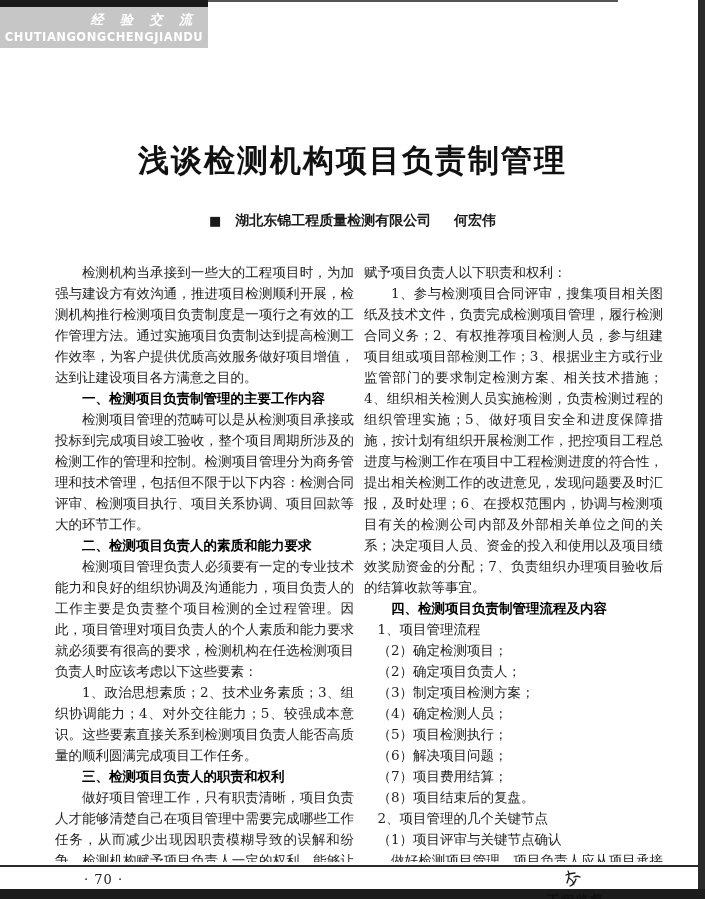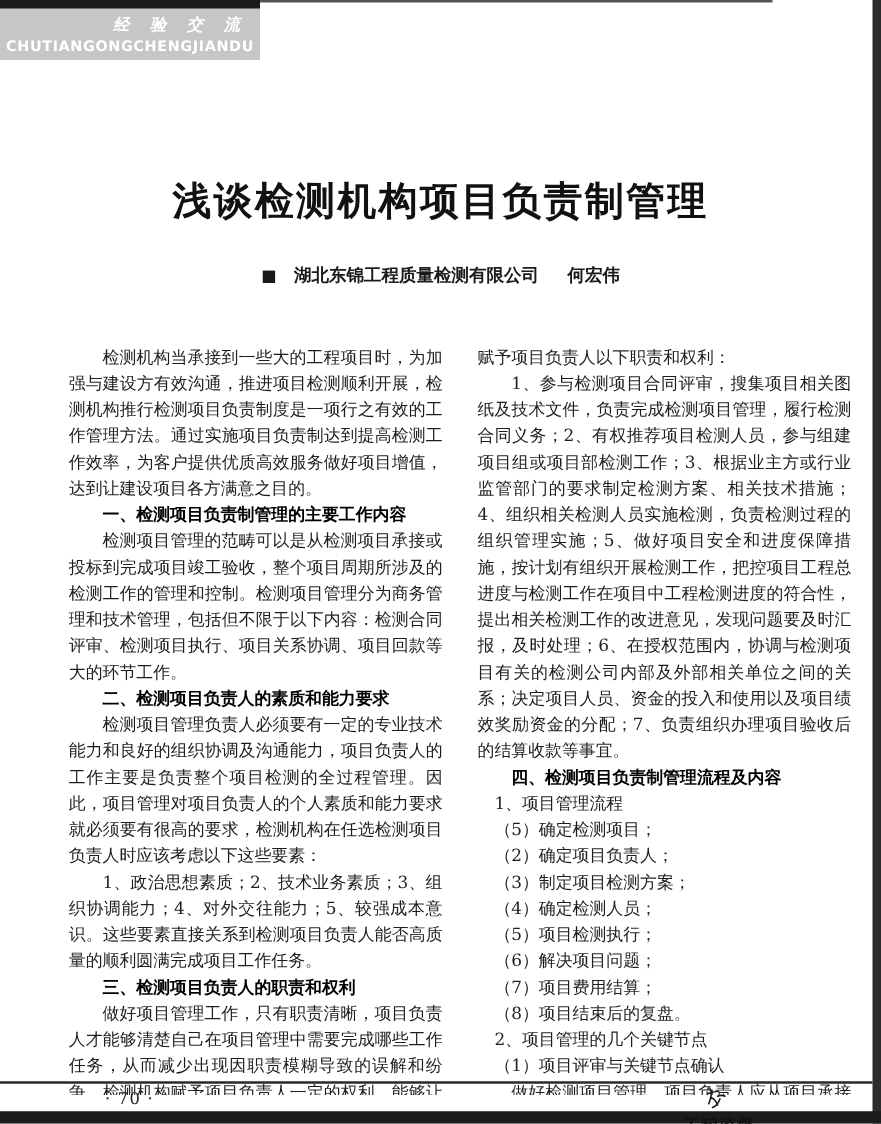--- a/index.html
+++ b/index.html
@@ -30,22 +30,22 @@
     font-family:"DejaVu Serif", serif;
   }
   .byline{
     position:absolute;top:212px;left:0;width:100%;text-align:center;
     font-family:"DejaVu Sans", sans-serif;font-size:14px;font-weight:bold;color:#1a1a1a;
   }
   .byline .marker{font-size:13px;margin-right:9px;}
   .byline .author{margin-left:18px;}
   
   .columns{
-    position:absolute;top:262px;left:55px;display:flex;gap:28px;
-    font-size:13.5px;line-height:21px;color:#1d1d1d;margin-top:14px;
+    position:absolute;top:262px;left:55px;display:flex;gap:10px;
+    font-size:13.5px;line-height:21px;color:#1d1d1d;
   }
   .col{width:299px;height:600px;overflow:hidden;text-align:justify;}
   .col p{margin:0;}
   .p{text-indent:2em;}
   .p0{text-indent:0;}
   .ind1{text-indent:1em;}
   .h{
     text-indent:2em;font-weight:bold;color:#000;
     font-family:"DejaVu Sans", sans-serif;
   }
@@ -92,21 +92,21 @@
     <p class="p">检测项目管理负责人必须要有一定的专业技术能力和良好的组织协调及沟通能力，项目负责人的工作主要是负责整个项目检测的全过程管理。因此，项目管理对项目负责人的个人素质和能力要求就必须要有很高的要求，检测机构在任选检测项目负责人时应该考虑以下这些要素：</p>
     <p class="p">1、政治思想素质；2、技术业务素质；3、组织协调能力；4、对外交往能力；5、较强成本意识。这些要素直接关系到检测项目负责人能否高质量的顺利圆满完成项目工作任务。</p>
     <p class="h">三、检测项目负责人的职责和权利</p>
     <p class="p">做好项目管理工作，只有职责清晰，项目负责人才能够清楚自己在项目管理中需要完成哪些工作任务，从而减少出现因职责模糊导致的误解和纷争。检测机构赋予项目负责人一定的权利，能够让项目负责人在项目管理中更好的发挥自己的作用，每个检测机构可根据自己的管理模式，一般情况下需要</p>
   </div>
   <div class="col">
     <p class="p0">赋予项目负责人以下职责和权利：</p>
     <p class="p">1、参与检测项目合同评审，搜集项目相关图纸及技术文件，负责完成检测项目管理，履行检测合同义务；2、有权推荐项目检测人员，参与组建项目组或项目部检测工作；3、根据业主方或行业监管部门的要求制定检测方案、相关技术措施；4、组织相关检测人员实施检测，负责检测过程的组织管理实施；5、做好项目安全和进度保障措施，按计划有组织开展检测工作，把控项目工程总进度与检测工作在项目中工程检测进度的符合性，提出相关检测工作的改进意见，发现问题要及时汇报，及时处理；6、在授权范围内，协调与检测项目有关的检测公司内部及外部相关单位之间的关系；决定项目人员、资金的投入和使用以及项目绩效奖励资金的分配；7、负责组织办理项目验收后的结算收款等事宜。</p>
     <p class="h">四、检测项目负责制管理流程及内容</p>
     <p class="ind1">1、项目管理流程</p>
-    <p class="ind1">（5）确定检测项目；</p>
+    <p class="ind1">（2）确定检测项目；</p>
     <p class="ind1">（2）确定项目负责人；</p>
     <p class="ind1">（3）制定项目检测方案；</p>
     <p class="ind1">（4）确定检测人员；</p>
     <p class="ind1">（5）项目检测执行；</p>
     <p class="ind1">（6）解决项目问题；</p>
     <p class="ind1">（7）项目费用结算；</p>
     <p class="ind1">（8）项目结束后的复盘。</p>
     <p class="ind1">2、项目管理的几个关键节点</p>
     <p class="ind1">（1）项目评审与关键节点确认</p>
     <p class="p">做好检测项目管理，项目负责人应从项目承接合同评审的时候就开始介入项目。项目负责人不仅要参加合同评审，还必须关注项目相关的关键节点</p>

